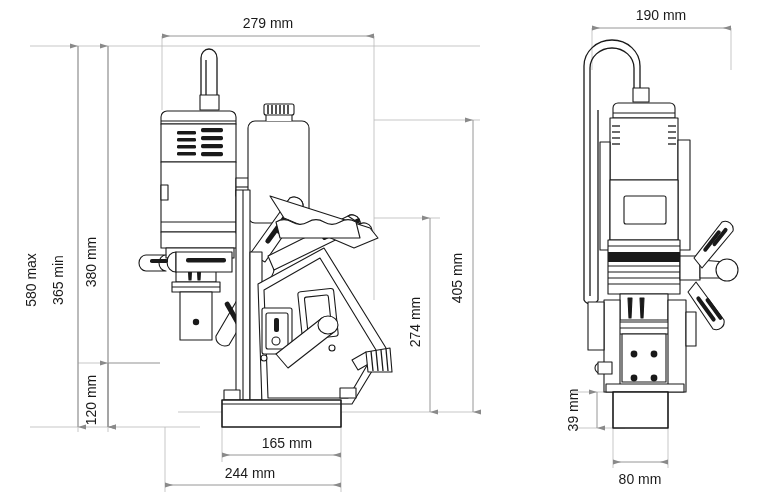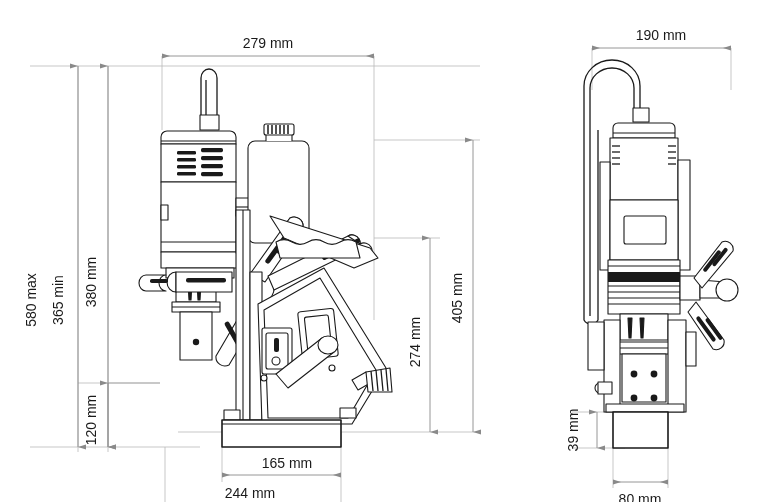--- a/index.html
+++ b/index.html
@@ -1,18 +1,18 @@
 <!DOCTYPE html>
 <html><head>
 <meta charset="utf-8">
 <style>
   html,body{margin:0;padding:0;background:#ffffff;}
   body{width:758px;height:502px;overflow:hidden;
        font-family:"Liberation Sans",sans-serif;color:#1a1a1a;}
-  #stage{position:relative;width:758px;height:438px;background:#e5e5e5;margin-top:20px;}
+  #stage{position:relative;width:758px;height:438px;background:#e5e5e5;}
   svg{display:block;}
   .dimtext{font-family:"Liberation Sans",sans-serif;font-size:14px;fill:#1a1a1a;}
   .dimtext-v{font-family:"Liberation Sans",sans-serif;font-size:14px;fill:#1a1a1a;}
 </style>
 </head>
 <body>
 
 <div id="stage">
 <svg width="758" height="502" viewBox="0 0 758 502">
 

